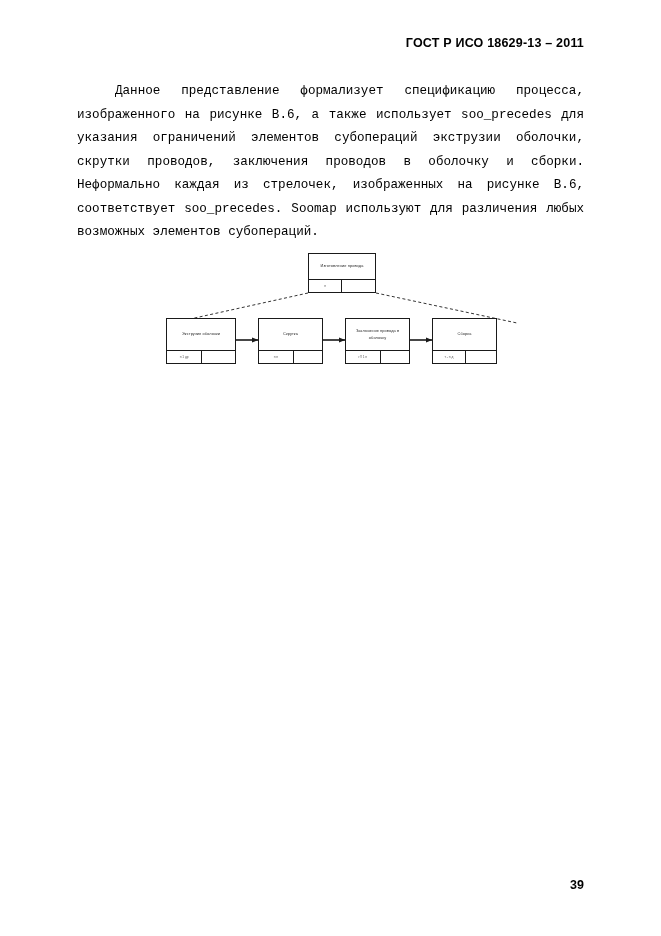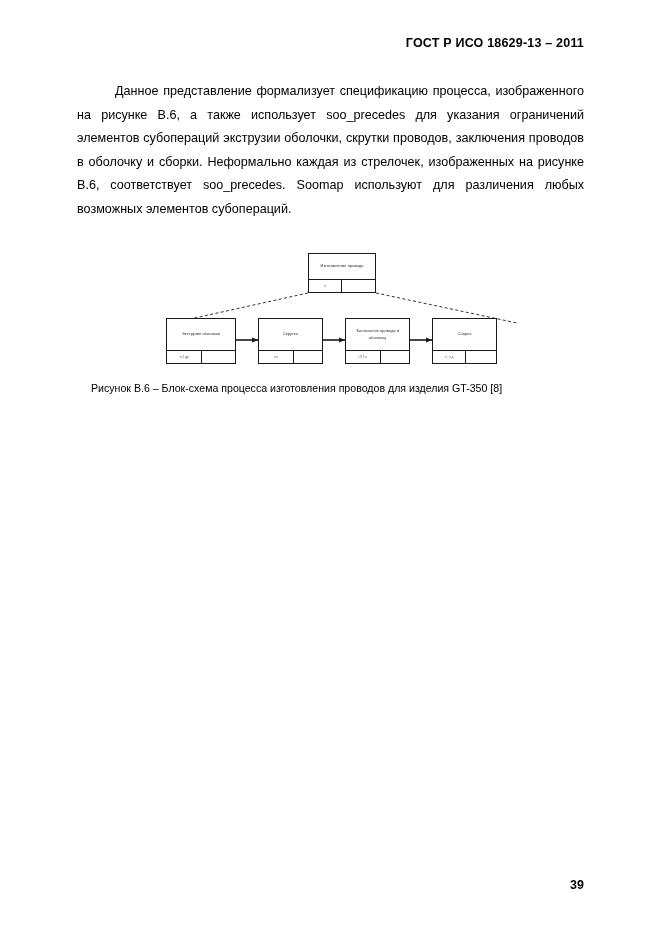--- a/index.html
+++ b/index.html
@@ -34,20 +34,21 @@
   .body-text {
     position: absolute;
     top: 80px;
     left: 77px;
     width: 507px;
     font-size: 12.6px;
     line-height: 23.5px;
     text-align: justify;
     text-indent: 38px;
     text-justify: inter-word;
+    font-family: Liberation Mono, monospace;
   }
 
   
   .figure {
     position: absolute;
     top: 245px;
     left: 77px;
     width: 507px;
     height: 130px;
   }
@@ -197,17 +198,16 @@
         <div class="node-title">Сборка</div>
         <div class="node-footer">
           <div class="cell left" style="width:52%;">т -    п д</div>
           <div class="cell" style="width:48%;"></div>
         </div>
       </div>
 
     </div>
   </div>
 
-  <div class="caption">Рисунок В.6 – Блок-схема процесса изготовления проводов для изделия GT-350 [8]</div>
 
   <div class="page-number">39</div>
 
 </div>
 
 </body></html>

